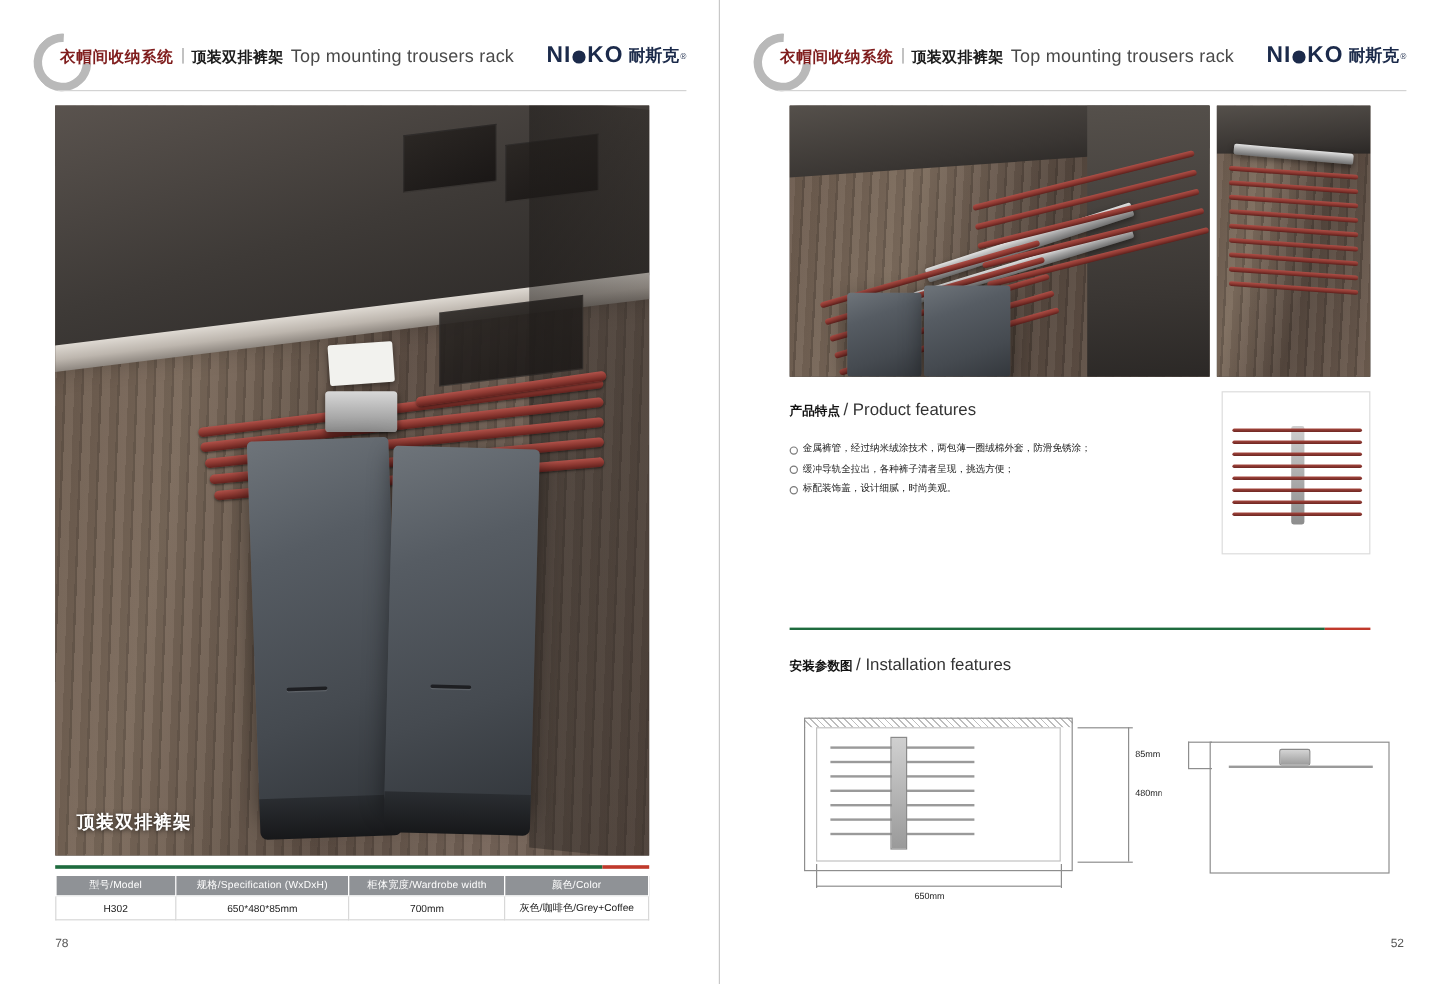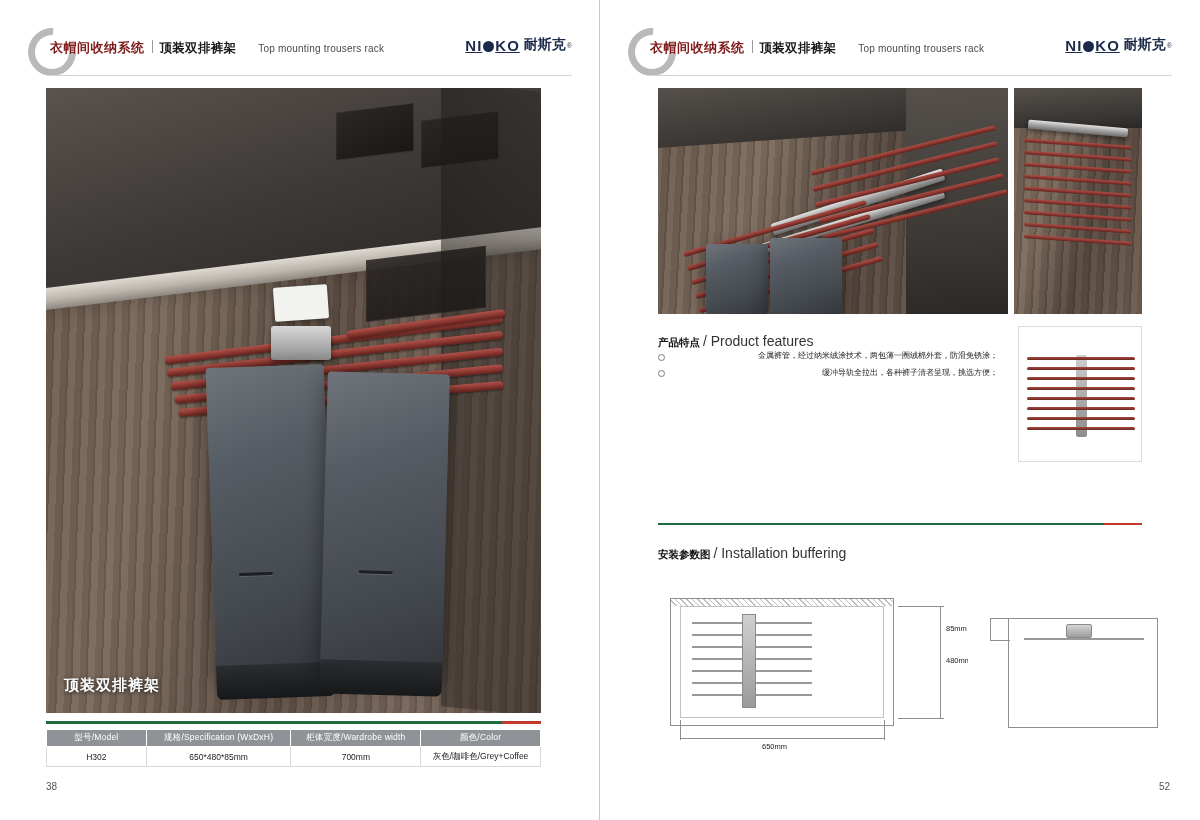--- a/index.html
+++ b/index.html
@@ -60,44 +60,43 @@
     margin: 0 7px;
     position: relative; top: 1px;
   }
   .hdr-cn2 {
     font-size: 12.5px;
     color: #1a1a1a;
     font-weight: 700;
     letter-spacing: .3px;
   }
   .hdr-en {
-    font-size: 10px;
+    font-size: 15px;
     color: #4a4a4a;
-    margin-left: 22px;
+    margin-left: 6px;
     letter-spacing: .2px;
   }
   .hdr-rule {
     position: absolute;
     left: 20px; right: 0; bottom: 0;
     height: 1px;
     background: #d3d3d3;
   }
   .logo {
     position: absolute;
     right: 0; top: 6px;
     display: flex;
     align-items: center;
     white-space: nowrap;
   }
   .logo .mark {
-    font-size: 15px;
+    font-size: 19px;
     font-weight: 700;
     letter-spacing: 1px;
     color: #1b2a4a;
-    text-decoration: underline;
   }
   .logo .mark .o {
     display: inline-block;
     width: 11px; height: 11px;
     border-radius: 50%;
     background: #1b2a4a;
     position: relative;
     top: 1px;
     margin: 0 1px;
   }
@@ -478,21 +477,21 @@
       <tbody>
         <tr>
           <td>H302</td>
           <td>650*480*85mm</td>
           <td>700mm</td>
           <td>灰色/咖啡色/Grey+Coffee</td>
         </tr>
       </tbody>
     </table>
 
-    <div class="folio left">38</div>
+    <div class="folio left">78</div>
   </div>
 
   <div class="page right">
 
     <div class="hdr right">
       <div class="hdr-c"></div>
       <div class="hdr-titles">
         <span class="hdr-cn">衣帽间收纳系统</span>
         <span class="hdr-bar"></span>
         <span class="hdr-cn2">顶装双排裤架</span>
@@ -543,23 +542,24 @@
       <div class="bar-xs" style="left:10px; top:126px; width:108px; transform:rotate(4deg);"></div>
       <div class="bar-xs" style="left:10px; top:138px; width:108px; transform:rotate(4deg);"></div>
       <div class="bar-xs" style="left:10px; top:150px; width:108px; transform:rotate(4deg);"></div>
     </div>
 
     <div class="sec-title" style="left:58px; top:333px;">
       <span>产品特点</span>
       <span class="en">/ Product features</span>
     </div>
 
-    <div class="feat-list" style="left:58px; top:350px; width:340px;text-align:right;">
+    <div class="feat-list" style="left:58px; top:368px; width:340px;">
       <div class="feat">金属裤管，经过纳米绒涂技术，两包薄一圈绒棉外套，防滑免锈涂；</div>
       <div class="feat">缓冲导轨全拉出，各种裤子清者呈现，挑选方便；</div>
+      <div class="feat">标配装饰盖，设计细腻，时尚美观。</div>
     </div>
 
     <div class="feat-list" style="left:58px; top:438px; width:350px;">
     </div>
 
     <div class="thumb-box">
       <div class="thumb-spine"></div>
       <div class="thumb-bar" style="left:8px; top:30px; width:108px;"></div>
       <div class="thumb-bar" style="left:8px; top:40px; width:108px;"></div>
       <div class="thumb-bar" style="left:8px; top:50px; width:108px;"></div>
@@ -570,21 +570,21 @@
       <div class="thumb-bar" style="left:8px; top:100px; width:108px;"></div>
     </div>
 
     <div class="divider" style="left:58px; top:523px; width:484px;">
       <div class="g"></div>
       <div class="r"></div>
     </div>
 
     <div class="sec-title" style="left:58px; top:545px;">
       <span>安装参数图</span>
-      <span class="en">/ Installation buffering</span>
+      <span class="en">/ Installation features</span>
     </div>
 
     <div class="draw" style="left:58px; top:598px; width:300px; height:140px;">
       <div class="hatch" style="left:12px; top:0px; width:224px; height:8px;"></div>
       <div class="draw-outer" style="left:12px; top:0px; width:224px; height:128px;"></div>
       <div class="draw-inner" style="left:22px; top:8px; width:204px; height:112px;"></div>
 
       <div class="slat" style="left:34px; top:24px; width:120px;"></div>
       <div class="slat" style="left:34px; top:36px; width:120px;"></div>
       <div class="slat" style="left:34px; top:48px; width:120px;"></div>

